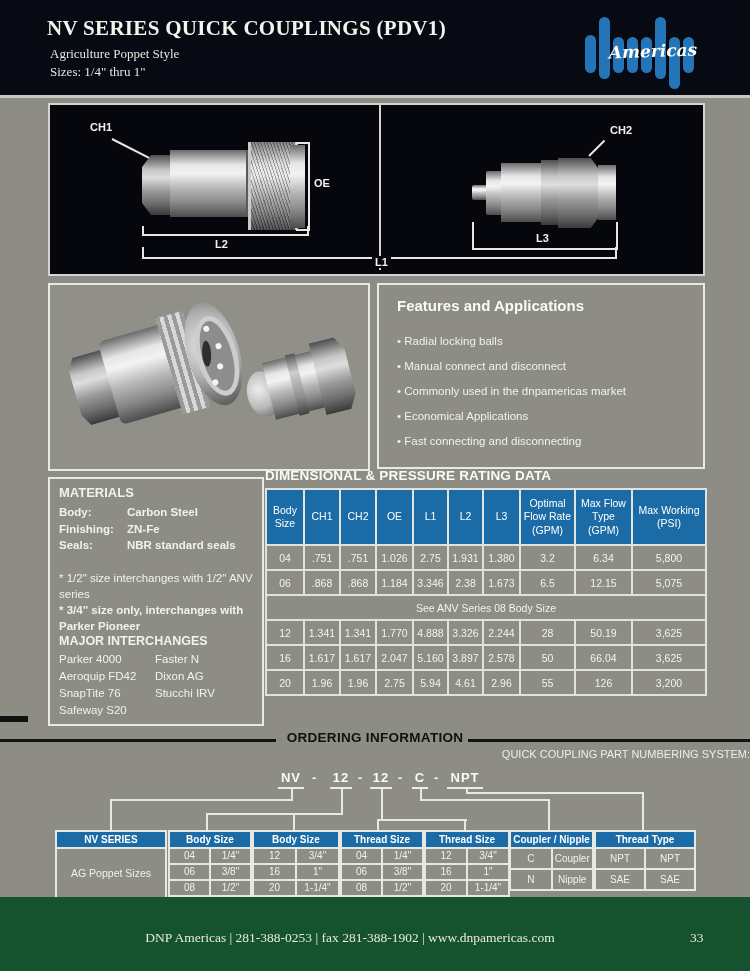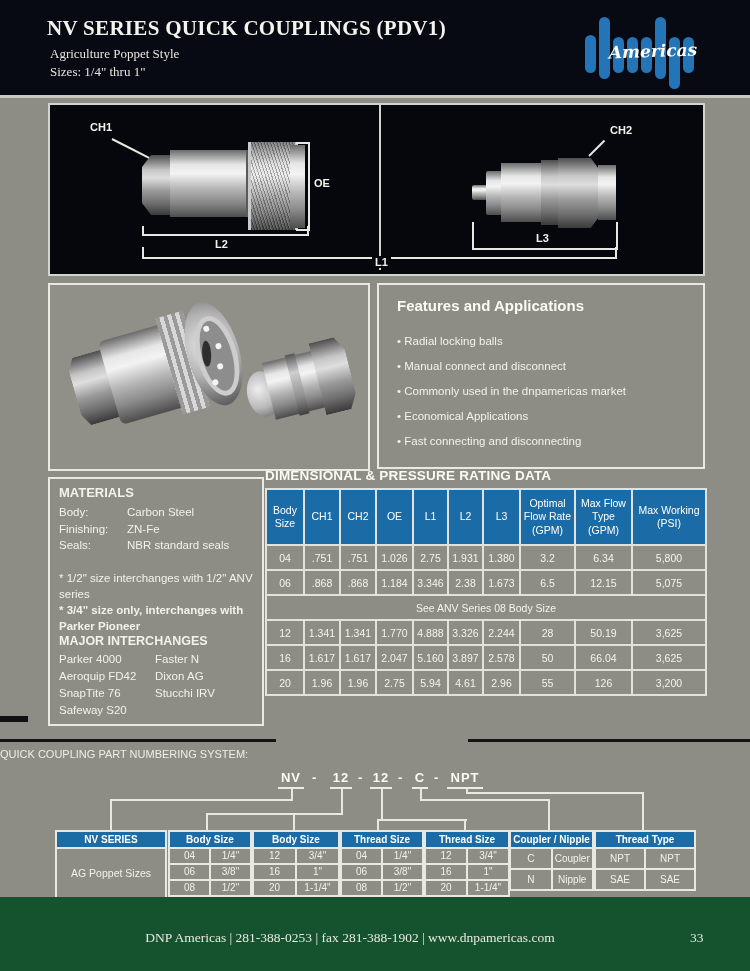--- a/index.html
+++ b/index.html
@@ -36,21 +36,21 @@
   .photo-mid { position:absolute; left:48px; top:283px; width:318px; height:184px; background:#908f88; border:2px solid #e9e9e3; }
   .features { position:absolute; left:377px; top:283px; width:324px; height:182px; border:2px solid #e9e9e3; }
   .features-title { position:absolute; left:18px; top:12px; color:#fbfbf6; font-size:15px; font-weight:bold; }
   .features-list { position:absolute; left:18px; top:42px; margin:0; padding:0; list-style:none; }
   .features-list li { color:#f2f2ec; font-size:11.5px; margin-bottom:13px;margin-top:8px; }
   .features-list li::before { content:"• "; }
 
   
   .materials { position:absolute; left:48px; top:477px; width:212px; height:245px; border:2px solid #e9e9e3; color:#f2f2ec; }
   .mat-title { position:absolute; left:9px; top:6px; font-size:13px; font-weight:bold; }
-  .mat-rows { position:absolute; left:9px; top:25px; width:196px; }
+  .mat-rows { position:absolute; left:9px; top:25px; width:196px;font-weight:bold; }
   .mat-row { display:flex; font-size:11.5px; line-height:16.5px; }
   .mat-row .ml { width:68px; }
   .mat-note { position:absolute; left:9px; width:196px; font-size:11.5px; line-height:15.5px; }
   .mat-note1 { top:92px; }
   .mat-note2 { top:124px; font-weight:bold; }
   .mat-int-title { position:absolute; left:9px; top:155px; font-size:12.5px; font-weight:bold; }
   .int-rows { position:absolute; left:9px; top:172px; width:196px; }
   .int-row { display:flex; font-size:11.5px; line-height:17px; }
   .int-row span:first-child { width:96px; }
 
@@ -61,21 +61,21 @@
   table.dim th { background:#1a6ba6; color:#fff; font-weight:normal; font-size:10.5px; line-height:1.25;
                  border:2px solid #e2e2dc; height:52px; padding:1px 1px; text-align:center; }
   table.dim td { border:2px solid #e2e2dc; color:#f4f4ee; font-size:10.5px; text-align:center; height:23px; padding:0 1px; }
   .units-note { text-align:right; color:#f4f4ee; font-size:11px; margin-top:4px; }
 
   
   .ord-title { position:absolute; left:0; top:730px; width:750px; text-align:center; color:#101010; font-size:13.5px; font-weight:bold; letter-spacing:.3px; }
   .rule { position:absolute; top:739px; height:3px; background:#141414; }
   .rule-l { left:0; width:276px; }
   .rule-r { left:468px; width:282px; }
-  .ord-sub { position:absolute; left:0; top:748px; width:750px; text-align:left; color:#eeeee8; font-size:11px; }
+  .ord-sub { position:absolute; left:0; top:748px; width:750px; text-align:right; color:#eeeee8; font-size:11px; }
   .pn-seg { position:absolute; top:770px; text-align:center; color:#fbfbf6; font-size:13px; font-weight:bold; letter-spacing:1px;
             border-bottom:2px solid #ededE6; padding-bottom:2px; }
   .pn-sep { position:absolute; top:770px; color:#fbfbf6; font-size:13px; font-weight:bold; }
   .seg0{left:278px;width:26px;} .seg1{left:330px;width:22px;} .seg2{left:370px;width:22px;} .seg3{left:412px;width:16px;} .seg4{left:447px;width:36px;}
   .sep0{left:312px;} .sep1{left:358px;} .sep2{left:398px;} .sep3{left:434px;}
 
   .obox { position:absolute; top:830px; border:2px solid #e8e8e2; }
   .obox-head { background:#1a6ba6; color:#fff; text-align:center; font-size:10px; font-weight:bold; height:15px; line-height:15px; border-bottom:2px solid #e8e8e2; }
   .obox-row { display:flex; height:14px; border-bottom:2px solid #e8e8e2; }
   .obox-row:last-child { border-bottom:none; }
@@ -325,20 +325,21 @@
             <td>3,200</td>
           </tr>
         </tbody>
     </table>
   </div>
 
   <div class="edge-dash"></div>
 
   <div class="rule rule-l"></div>
   <div class="rule rule-r"></div>
+  <div class="ord-title">ORDERING INFORMATION</div>
   <div class="ord-sub">QUICK COUPLING PART NUMBERING SYSTEM:</div>
   <div>
       <span class="pn-seg seg0">NV</span>
       <span class="pn-sep sep0">-</span>
       <span class="pn-seg seg1">12</span>
       <span class="pn-sep sep1">-</span>
       <span class="pn-seg seg2">12</span>
       <span class="pn-sep sep2">-</span>
       <span class="pn-seg seg3">C</span>
       <span class="pn-sep sep3">-</span>

